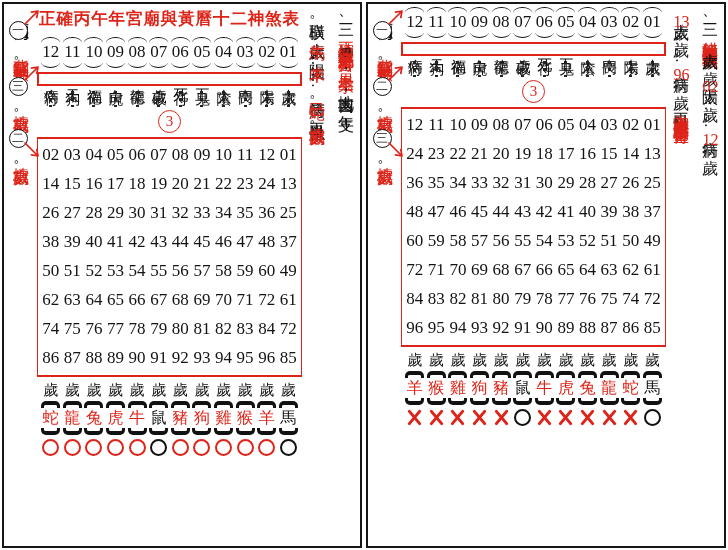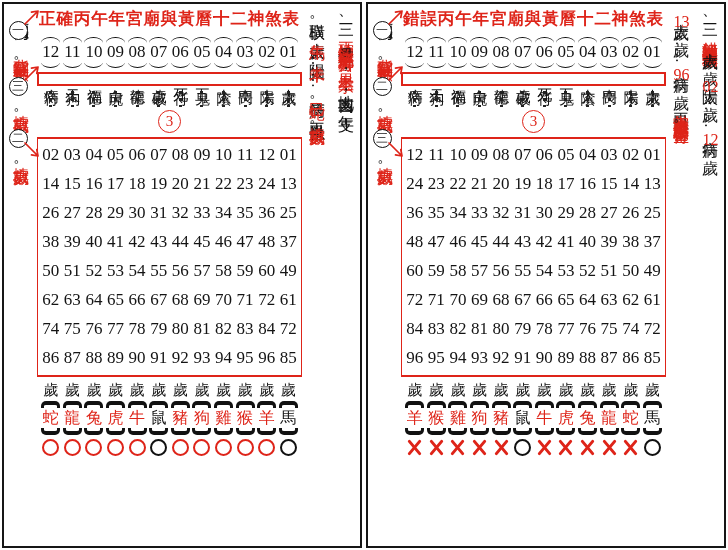--- a/index.html
+++ b/index.html
@@ -458,21 +458,20 @@
               <span class="ncircle">三</span>
               <svg width="18" height="18" class="arrow se">
                 <path d="M2 2 L15 15 M15 15 l-6.5 -1.2 M15 15 l-1.2 -6.5"></path>
               </svg>
             </div>
             <div class="vtext note-text"><span class="red">填寫歲數</span><span>。</span></div>
           </div>
         </div>
     </div>
     <div class="main">
-      <div class="title">錯誤丙午年宮廟與黃曆十二神煞表</div>
       <div class="cols oval-row">
           <div class="oval">
             <i class="arc arct"></i>
             <span class="mnum">12</span>
             <i class="arc arcb"></i>
           </div>
           <div class="oval">
             <i class="arc arct"></i>
             <span class="mnum">11</span>
             <i class="arc arcb"></i>

